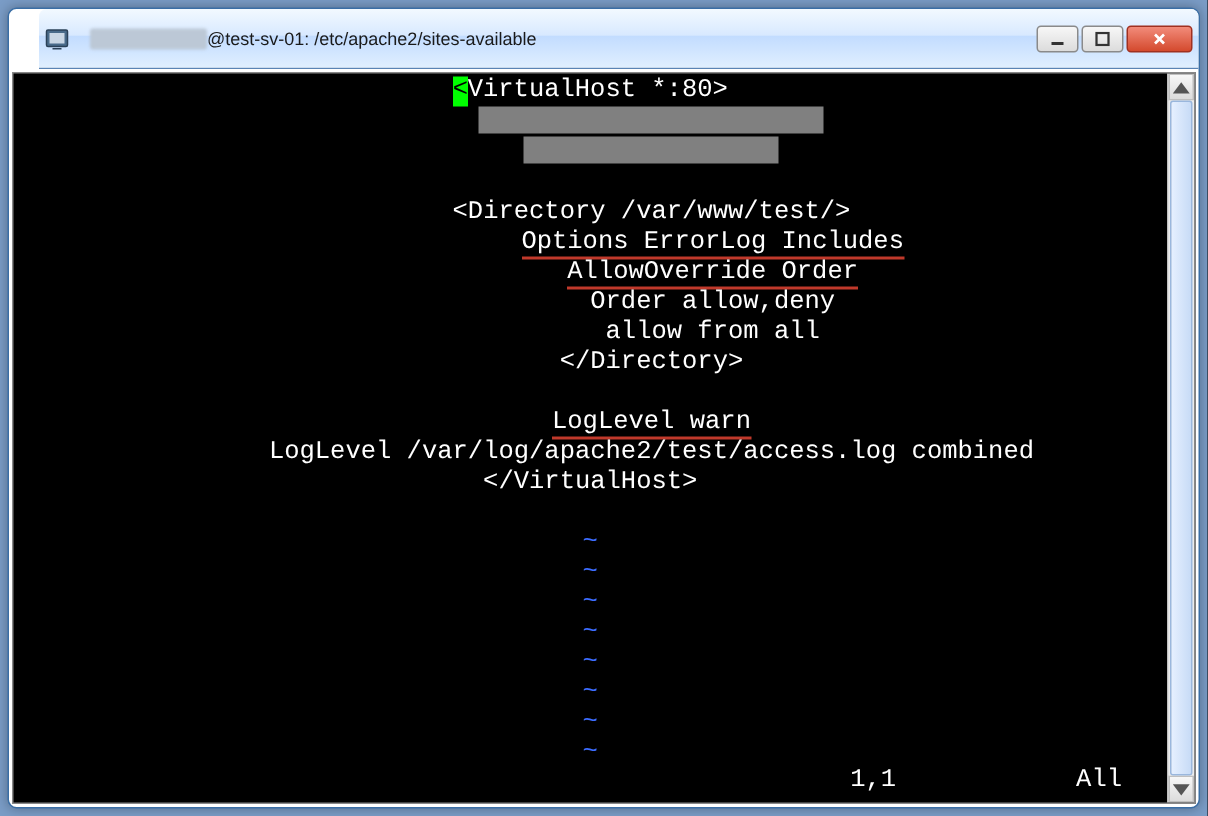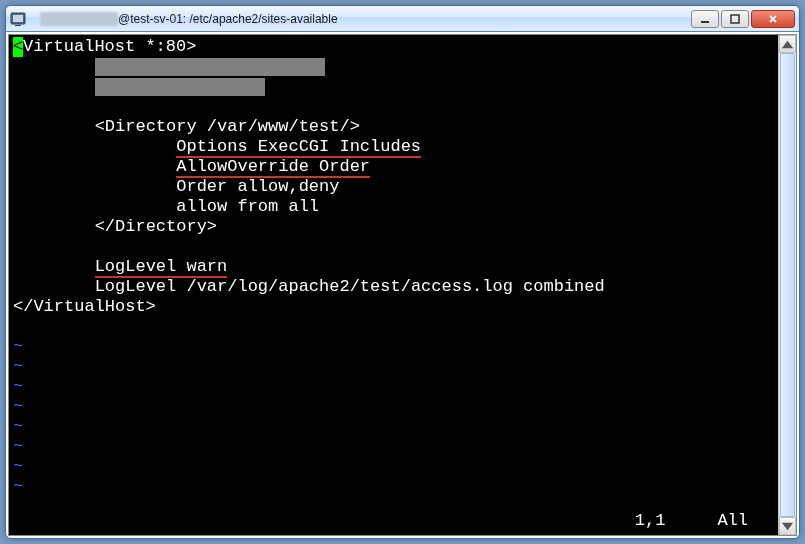--- a/index.html
+++ b/index.html
@@ -15,27 +15,28 @@
     width: 795px;
     height: 534px;
     background: #fff;
     border: 1px solid #3a6ea5;
     border-radius: 6px;
     box-shadow: 0 0 8px rgba(0,0,0,0.3);
     display: flex;
     flex-direction: column;
   }
   .titlebar {
-    height: 26px;
+    height: 40px;
     background: linear-gradient(to bottom, #f2f9ff 0%, #d8e9ff 45%, #c2dcff 46%, #e0efff 100%);
     border-bottom: 1px solid #5a84b5;
     display: flex;
     align-items: center;
     padding: 0 4px;
     border-radius: 5px 5px 0 0;
+    margin-left: 20px;
   }
   .titlebar-icon {
     width: 16px; height: 16px;
     margin-right: 6px;
     display: inline-flex; align-items: center; justify-content: center;
   }
   .titlebar-icon svg { width: 16px; height: 16px; }
   .title-text {
     font-size: 12px;
     color: #1a1a1a;
@@ -82,38 +83,38 @@
   .terminal-inner {
     position: absolute;
     left: 4px; right: 22px; top: 2px; bottom: 2px;
   }
   .cursor-cell {
     background: #00ff00;
     color: #000;
     display: inline-block;
     width: 10px;
   }
-  .line { white-space: pre; }
+  .line { white-space: pre; text-align: center; }
   .underline-red { border-bottom: 2px solid #c0392b; }
   .redact {
     display: inline-block;
     background: #808080;
     vertical-align: middle;
   }
   .redact.a { width: 230px; height: 18px; }
   .redact.b { width: 170px; height: 18px; }
   .tilde { color: #3c6cff; }
   .status {
     position: absolute;
     bottom: 2px;
     right: 26px;
     left: 8px;
     display: flex;
     justify-content: flex-end;
-    gap: 52px;
+    gap: 120px;
     white-space: pre;
   }
   .scrollbar {
     position: absolute;
     right: 0; top: 0; bottom: 0;
     width: 18px;
     background: #e8e8e8;
     border-left: 1px solid #bfbfbf;
     display: flex; flex-direction: column;
   }
@@ -166,21 +167,21 @@
     </div>
   </div>
 
   <div class="terminal">
     <div class="terminal-inner">
       <div class="line"><span class="cursor-cell">&lt;</span><span>VirtualHost *:80&gt;</span></div>
       <div class="line"><span>        </span><span class="redact a"></span></div>
       <div class="line"><span>        </span><span class="redact b"></span></div>
       <div class="line"><span>        </span></div>
       <div class="line"><span>        </span><span>&lt;Directory /var/www/test/&gt;</span></div>
-      <div class="line"><span>                </span><span class="underline-red">Options ExecCGI Includes</span></div>
+      <div class="line"><span>                </span><span class="underline-red">Options ErrorLog Includes</span></div>
       <div class="line"><span>                </span><span class="underline-red">AllowOverride Order</span></div>
       <div class="line"><span>                </span><span>Order allow,deny</span></div>
       <div class="line"><span>                </span><span>allow from all</span></div>
       <div class="line"><span>        </span><span>&lt;/Directory&gt;</span></div>
       <div class="line"><span>        </span></div>
       <div class="line"><span>        </span><span class="underline-red">LogLevel warn</span></div>
       <div class="line"><span>        </span><span>LogLevel /var/log/apache2/test/access.log combined</span></div>
       <div class="line"><span>&lt;/VirtualHost&gt;</span></div>
       <div class="line">&nbsp;</div>
       <div class="line tilde">~</div>

